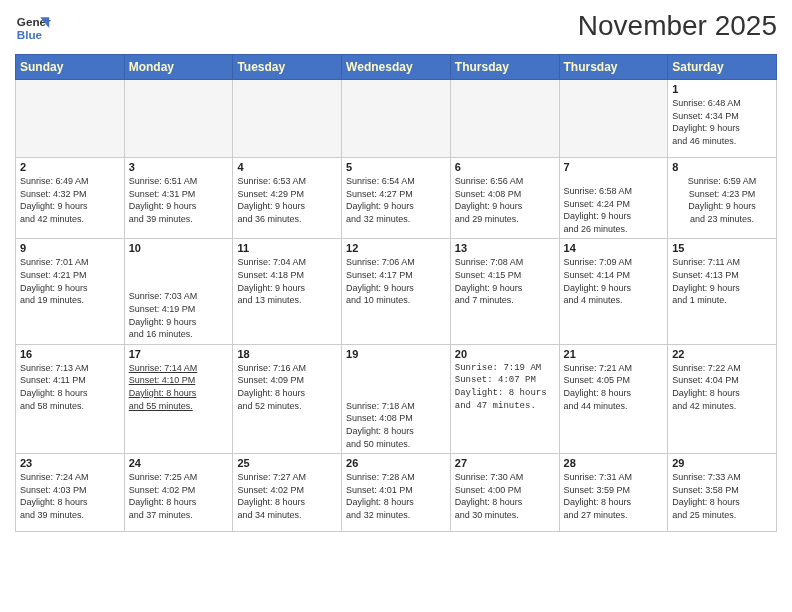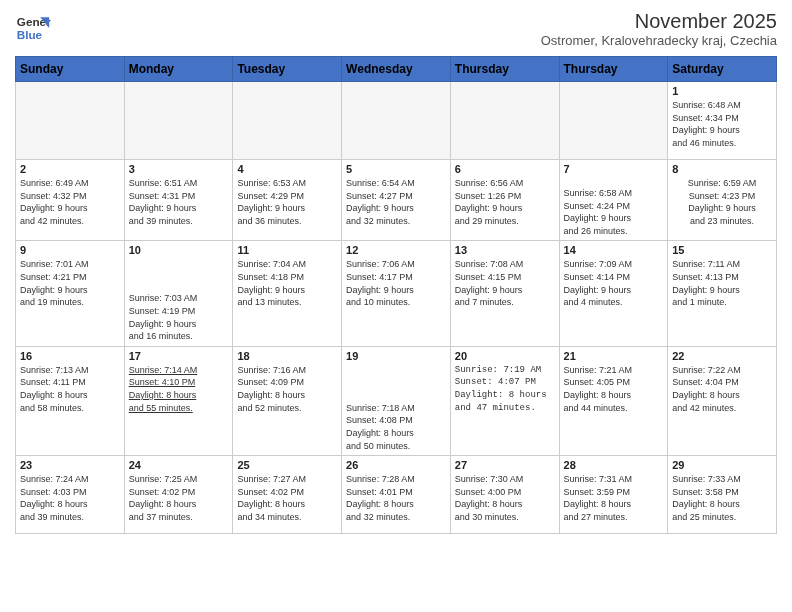--- a/index.html
+++ b/index.html
@@ -28,36 +28,36 @@
       gap: 4px;
     }
     .logo-icon {
       width: 36px;
       height: 36px;
     }
     .title-area {
       text-align: right;
     }
     .month-title {
-      font-size: 20px;
+      font-size: 28px;
       color: #333;
       font-weight: normal;
     }
     .subtitle {
       font-size: 13px;
       color: #555;
     }
     .calendar {
       width: 100%;
       border-collapse: collapse;
       table-layout: fixed;
     }
     .calendar th {
       background: #4472c4;
-      color: #000000;
+      color: #fef9c3;
       font-size: 12px;
       font-weight: bold;
       padding: 5px 4px;
       text-align: left;
       border: 1px solid #3a62aa;
     }
     .calendar td {
       border: 1px solid #ccc;
       vertical-align: top;
       padding: 3px 4px;
@@ -91,21 +91,20 @@
   <div class="header">
     <div class="logo">
       <svg class="logo-icon" viewBox="0 0 40 40" width="40" height="40">
         <text x="2" y="18" font-size="13" font-weight="bold" fill="#333" font-family="Arial">General</text>
         <text x="2" y="32" font-size="13" font-weight="bold" fill="#4472c4" font-family="Arial">Blue</text>
         <polygon points="28,8 38,8 38,20" fill="#4472c4"></polygon>
       </svg>
     </div>
     <div class="title-area">
       <div class="month-title">November 2025</div>
-      <div class="subtitle">Ostromer, Kralovehradecky kraj, Czechia</div>
     </div>
   </div>
 
   <table class="calendar">
     <thead>
       <tr>
         <th>Sunday</th>
         <th>Monday</th>
         <th>Tuesday</th>
         <th>Wednesday</th>
@@ -155,21 +154,21 @@
           <td>
             <div class="day-number">5</div>
             <div class="day-info" style="white-space: pre-line;">Sunrise: 6:54 AM
 Sunset: 4:27 PM
 Daylight: 9 hours
 and 32 minutes.</div>
           </td>
           <td>
             <div class="day-number">6</div>
             <div class="day-info" style="white-space: pre-line;">Sunrise: 6:56 AM
-Sunset: 1:26 PM
+Sunset: 4:08 PM
 Daylight: 9 hours
 and 29 minutes.</div>
           </td>
           <td>
             <div class="day-number">7</div>
             <div class="day-info" style="white-space: pre-line; margin-top: 12px;">Sunrise: 6:58 AM
 Sunset: 4:24 PM
 Daylight: 9 hours
 and 26 minutes.</div>
           </td>

